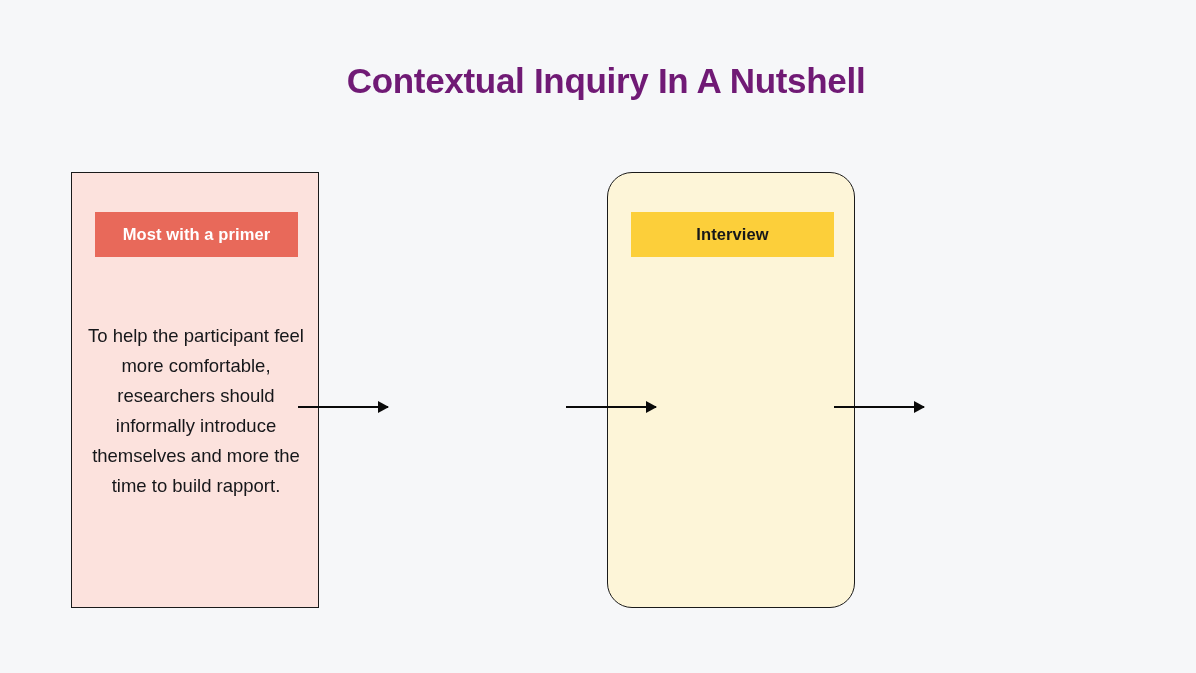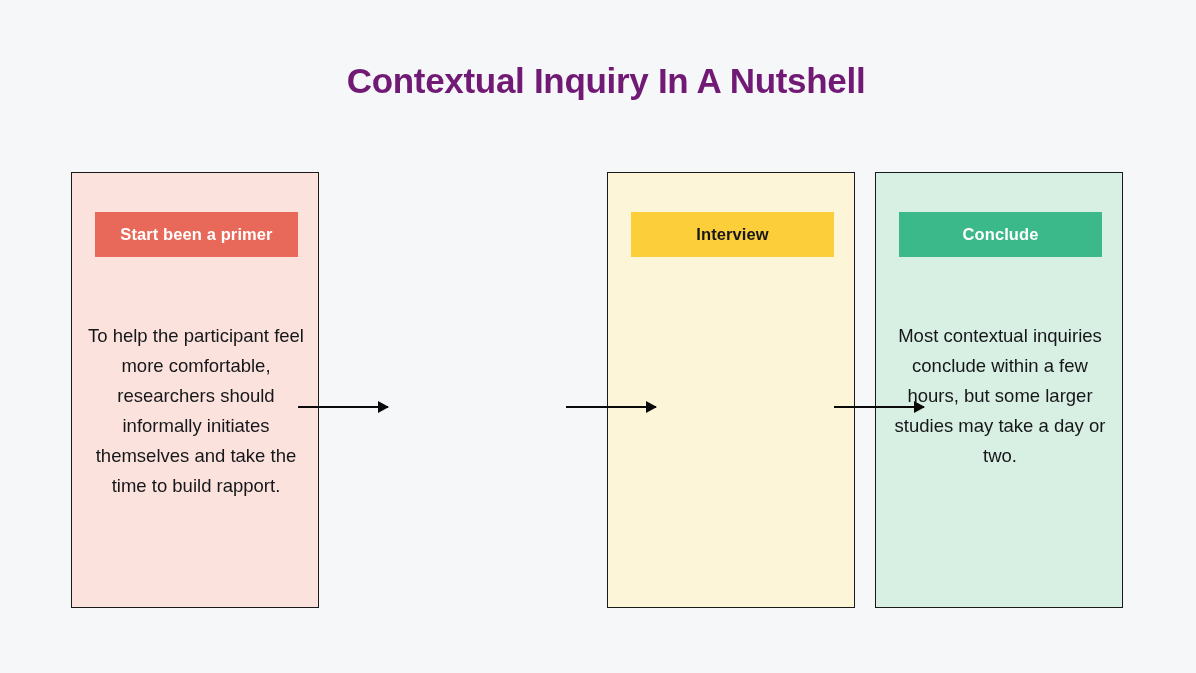--- a/index.html
+++ b/index.html
@@ -40,21 +40,21 @@
   .card {
     position: absolute;
     top: 0;
     width: 248px;
     height: 436px;
     border: 1px solid #1A1A1A;
     box-sizing: border-box;
   }
   .card-0 { left: 0px; }
   .card-1 { left: 268px; }
-  .card-2 { left: 536px; }
+  .card-2 { left: 536px; border-radius: 25px; }
   .card-3 { left: 804px; }
 
   .card-label {
     position: absolute;
     top: 39px;
     left: 23px;
     width: 203px;
     height: 45px;
     display: flex;
     align-items: center;
@@ -102,38 +102,32 @@
 <body style="background: rgb(246, 247, 249);">
 
 <div class="canvas">
 
   <div class="page-title" style="color: #701a75; margin-left: 8px;">Contextual Inquiry In A Nutshell</div>
 
   <div class="flow">
 
     <div class="card card-0" id="card0" style="background: rgb(252, 226, 221); border-color: rgb(26, 26, 26);">
       <div class="card-label" id="label0" style="background: rgb(232, 105, 90); color: rgb(255, 255, 255);">
-        <span>Start been a primer</span>
+        <span>Most with a primer</span>
       </div>
-      <div class="card-body">To help the participant feel more comfortable, researchers should informally initiates themselves and take the time to build rapport.</div>
+      <div class="card-body">To help the participant feel more comfortable, researchers should informally introduce themselves and more the time to build rapport.</div>
     </div>
 
 
     <div class="card card-2" id="card2" style="background: rgb(253, 245, 216); border-color: rgb(26, 26, 26);">
       <div class="card-label" id="label2" style="background: rgb(252, 207, 58); color: rgb(22, 23, 26);">
         <span>Interview</span>
       </div>
     </div>
 
-    <div class="card card-3" id="card3" style="background: rgb(216, 239, 227); border-color: rgb(26, 26, 26);">
-      <div class="card-label" id="label3" style="background: rgb(59, 185, 138); color: rgb(255, 255, 255);">
-        <span>Conclude</span>
-      </div>
-      <div class="card-body">Most contextual inquiries conclude within a few hours, but some larger studies may take a day or two.</div>
-    </div>
 
     <div class="connector conn-0" style="background: rgb(10, 10, 10);">
       <div class="arrow-head" style="border-left-color: rgb(10, 10, 10);"></div>
     </div>
     <div class="connector conn-1" style="background: rgb(10, 10, 10);">
       <div class="arrow-head" style="border-left-color: rgb(10, 10, 10);"></div>
     </div>
     <div class="connector conn-2" style="background: rgb(10, 10, 10);">
       <div class="arrow-head" style="border-left-color: rgb(10, 10, 10);"></div>
     </div>

